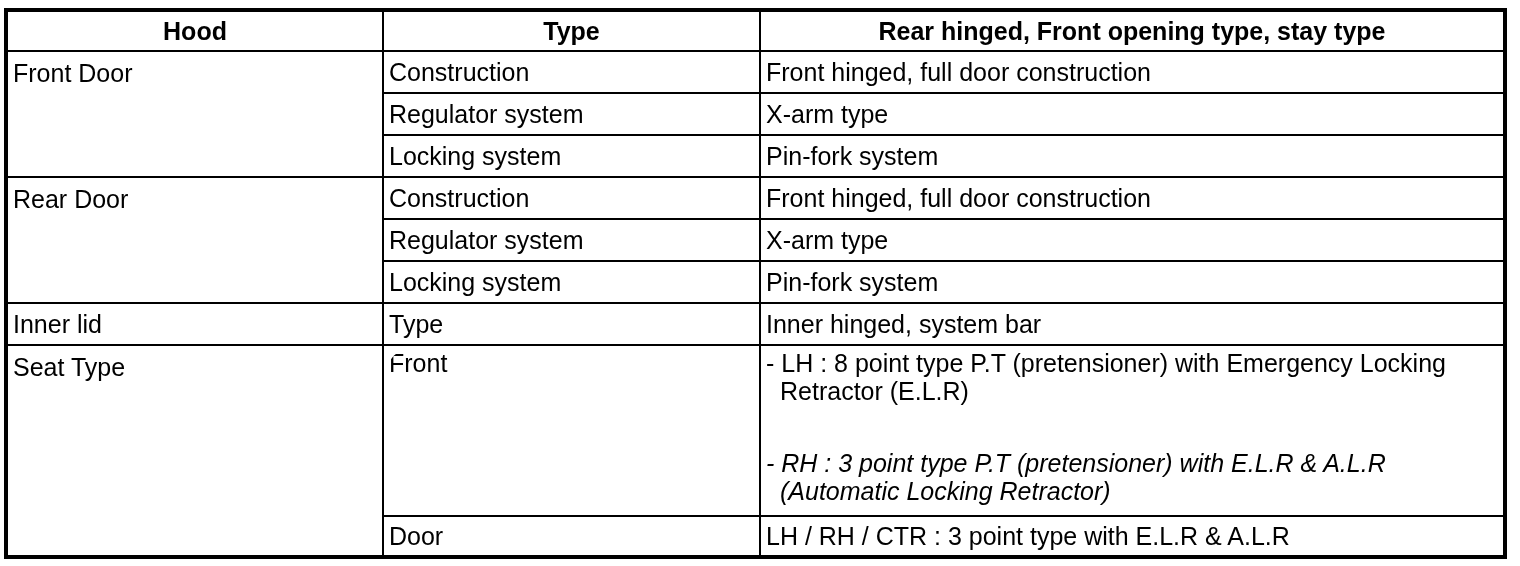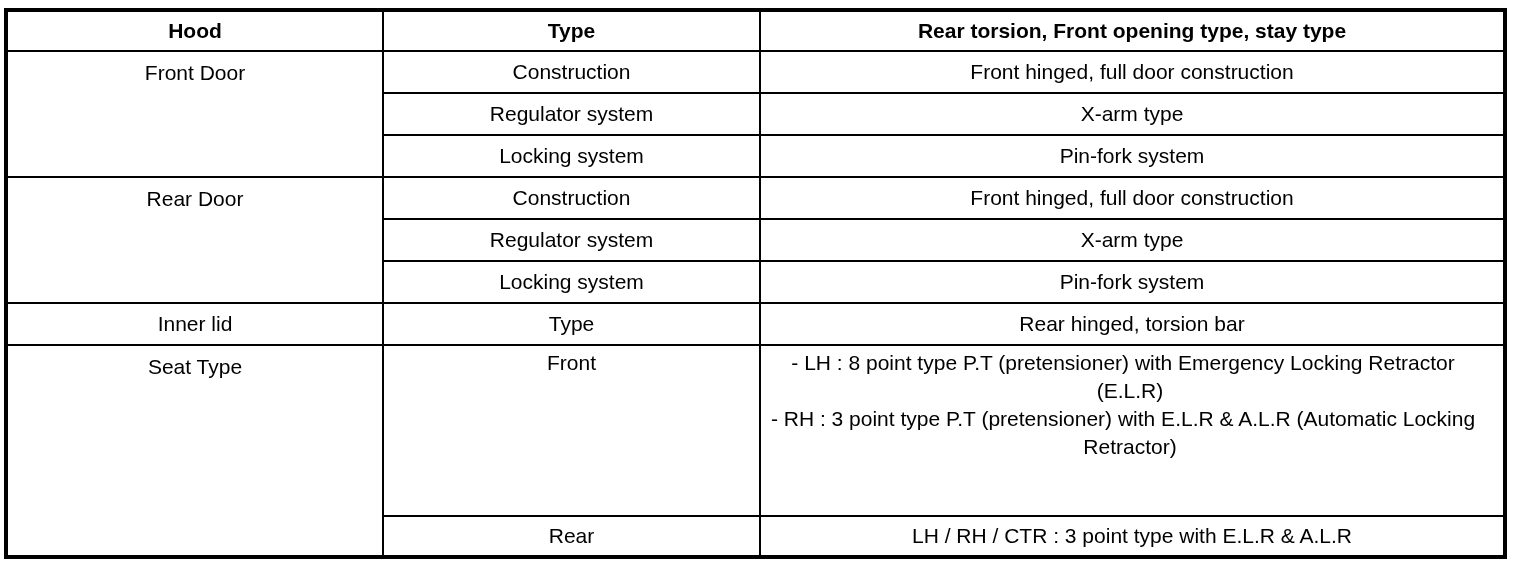--- a/index.html
+++ b/index.html
@@ -17,41 +17,41 @@
     color: #000000;
   }
   table.spec-table {
     position: absolute;
     left: 4px;
     top: 8px;
     width: 1503px;
     border-collapse: collapse;
     table-layout: fixed;
     border: 4px solid #000000;
-    font-size: 21px;
+    font-size: 25px;
     line-height: 28px;
   }
   col.col-item { width: 377px; }
   col.col-type { width: 377px; }
   col.col-spec { width: auto; }
   .spec-table th,
   .spec-table td {
     border: 2px solid #000000;
     padding: 0 5px;
     overflow: hidden;
     white-space: normal;
   }
   .spec-table th {
     font-weight: bold;
     text-align: center;
     height: 38px;
     vertical-align: middle;
   }
   .spec-table td {
-    text-align: center;
+    text-align: left;
     height: 40px;
     vertical-align: middle;
   }
   td.group-cell {
     vertical-align: top;
     padding-top: 7px;
   }
   tr.tall-row td {
     height: 166px;
   }
@@ -63,38 +63,40 @@
   }
   tr.last-row td {
     height: 38px;
   }
   .bullet {
     max-width: 700px;
     padding-left: 14px;
     text-indent: -14px;
   }
   .bullet + .bullet {
+    margin-top: 44px;
+    font-style: italic;
   }
 </style>
 </head>
 <body>
 
 <div class="page">
   <table class="spec-table">
     <colgroup>
       <col class="col-item">
       <col class="col-type">
       <col class="col-spec">
     </colgroup>
 
     <tbody>
         <tr class="header-row">
       <th>Hood</th>
       <th>Type</th>
-      <th>Rear torsion, Front opening type, stay type</th>
+      <th>Rear hinged, Front opening type, stay type</th>
     </tr>
 
     <tr class="row">
       <td class="group-cell" rowspan="3">Front Door</td>
       <td class="type-cell">Construction</td>
       <td class="spec-cell">Front hinged, full door construction</td>
     </tr>
     <tr class="row">
       <td class="type-cell">Regulator system</td>
       <td class="spec-cell">X-arm type</td>
@@ -114,30 +116,30 @@
       <td class="spec-cell">X-arm type</td>
     </tr>
     <tr class="row">
       <td class="type-cell">Locking system</td>
       <td class="spec-cell">Pin-fork system</td>
     </tr>
 
     <tr class="row">
       <td>Inner lid</td>
       <td class="type-cell">Type</td>
-      <td class="spec-cell">Rear hinged, torsion bar</td>
+      <td class="spec-cell">Inner hinged, system bar</td>
     </tr>
 
     <tr class="row tall-row">
       <td class="group-cell" rowspan="2">Seat Type</td>
       <td class="type-cell">Front</td>
       <td class="spec-cell">
         <div class="bullet">- LH : 8 point type P.T (pretensioner) with Emergency Locking Retractor (E.L.R)</div>
         <div class="bullet">- RH : 3 point type P.T (pretensioner) with E.L.R &amp; A.L.R (Automatic Locking Retractor)</div>
       </td>
     </tr>
     <tr class="row last-row">
-      <td class="type-cell">Rear</td>
+      <td class="type-cell">Door</td>
       <td class="spec-cell">LH / RH / CTR : 3 point type with E.L.R &amp; A.L.R</td>
     </tr>
   </tbody>
     </table>
 </div>
 
 </body></html>

